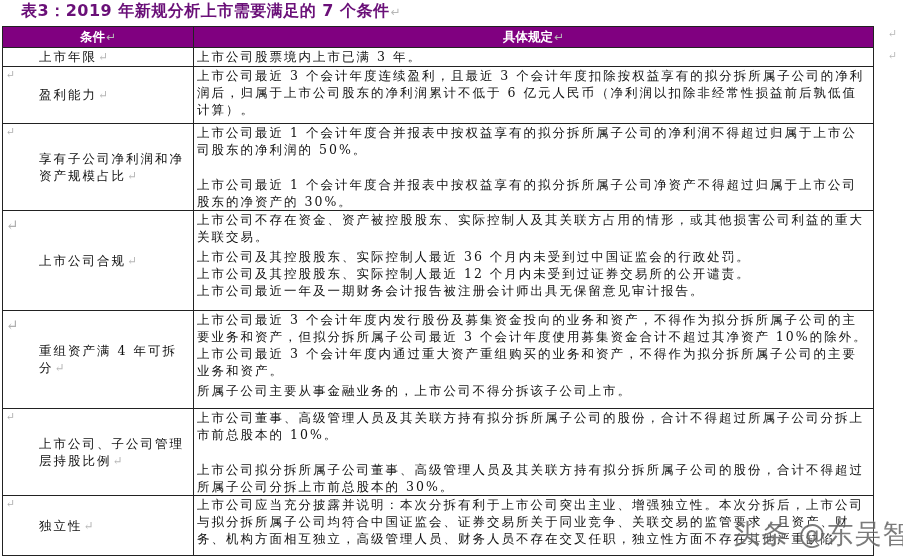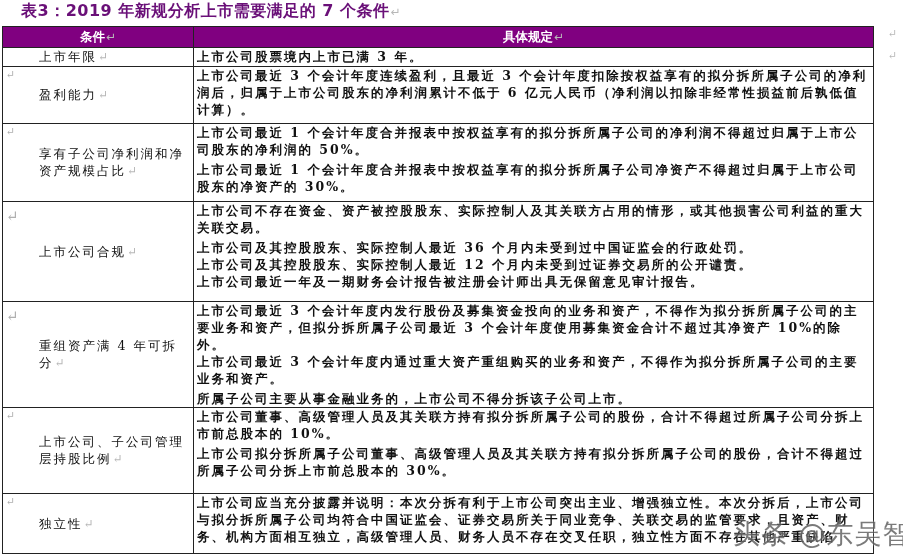--- a/index.html
+++ b/index.html
@@ -24,21 +24,21 @@
       background: #800080; color: #fff; height: 20px;
       font-family: "DejaVu Sans", "Liberation Sans", sans-serif;
       font-weight: bold; font-size: 12.5px; text-align: center;
       border: 1px solid #222; padding: 0;
     }
     table.grid td {
       border: 1px solid #222; vertical-align: middle; padding: 0 3px;
       letter-spacing: 2px;
     }
     table.grid td.cond { width: 190px; position: relative; padding-left: 36px; }
-    table.grid td.rules { vertical-align: top; font-weight: bold; }
+    table.grid td.rules { vertical-align: top; }
     .cond-lead { display: block; color: #b0b0b0; font-size: 11px; line-height: 12px; position: absolute; top: 2px; left: 3px; letter-spacing: 0; }
     .para { display: block; }
     .row-marker {
       position: absolute; left: 888px; color: #b8b8b8; font-size: 11px;
     }
     .watermark {
       position: absolute; left: 733px; top: 516px;
       font-family: "DejaVu Sans", "Liberation Sans", sans-serif;
       font-size: 27px; color: rgba(40,40,40,0.62); letter-spacing: 1px;
       white-space: nowrap;
@@ -83,21 +83,21 @@
         <span class="para">上市公司最近 3 个会计年度连续盈利，且最近 3 个会计年度扣除按权益享有的拟分拆所属子公司的净利润后，归属于上市公司股东的净利润累计不低于 6 亿元人民币（净利润以扣除非经常性损益前后孰低值计算）。</span>
       </td>
     </tr>
 
     <tr style="height:78px">
       <td class="cond">
         <span class="cond-lead">↵</span>
         <span>享有子公司净利润和净资产规模占比</span><span class="mark">↵</span>
       </td>
       <td class="rules">
-        <span class="para" style="margin-bottom:3px">上市公司最近 1 个会计年度合并报表中按权益享有的拟分拆所属子公司的净利润不得超过归属于上市公司股东的净利润的 50%。</span>
+        <span class="para" style="margin-bottom:18px">上市公司最近 1 个会计年度合并报表中按权益享有的拟分拆所属子公司的净利润不得超过归属于上市公司股东的净利润的 50%。</span>
         <span class="para">上市公司最近 1 个会计年度合并报表中按权益享有的拟分拆所属子公司净资产不得超过归属于上市公司股东的净资产的 30%。</span>
       </td>
     </tr>
 
     <tr style="height:100px">
       <td class="cond">
         <span class="cond-lead" style="font-size:15px;top:8px">↵</span>
         <span class="squiggle-none">上市公司合规</span><span class="mark">↵</span>
       </td>
       <td class="rules">
@@ -119,21 +119,21 @@
         <span class="para squiggle-none">所属子公司主要从事金融业务的，上市公司不得分拆该子公司上市。</span>
       </td>
     </tr>
 
     <tr style="height:86px">
       <td class="cond">
         <span class="cond-lead">↵</span>
         <span>上市公司、子公司管理层持股比例</span><span class="mark">↵</span>
       </td>
       <td class="rules">
-        <span class="para" style="margin-bottom:3px">上市公司董事、高级管理人员及其关联方持有拟分拆所属子公司的股份，合计不得超过所属子公司分拆上市前总股本的 10%。</span>
+        <span class="para" style="margin-bottom:18px">上市公司董事、高级管理人员及其关联方持有拟分拆所属子公司的股份，合计不得超过所属子公司分拆上市前总股本的 10%。</span>
         <span class="para">上市公司拟分拆所属子公司董事、高级管理人员及其关联方持有拟分拆所属子公司的股份，合计不得超过所属子公司分拆上市前总股本的 30%。</span>
       </td>
     </tr>
 
     <tr style="height:60px">
       <td class="cond">
         <span class="cond-lead">↵</span>
         <span>独立性</span><span class="mark">↵</span>
       </td>
       <td class="rules" style="overflow:hidden">

